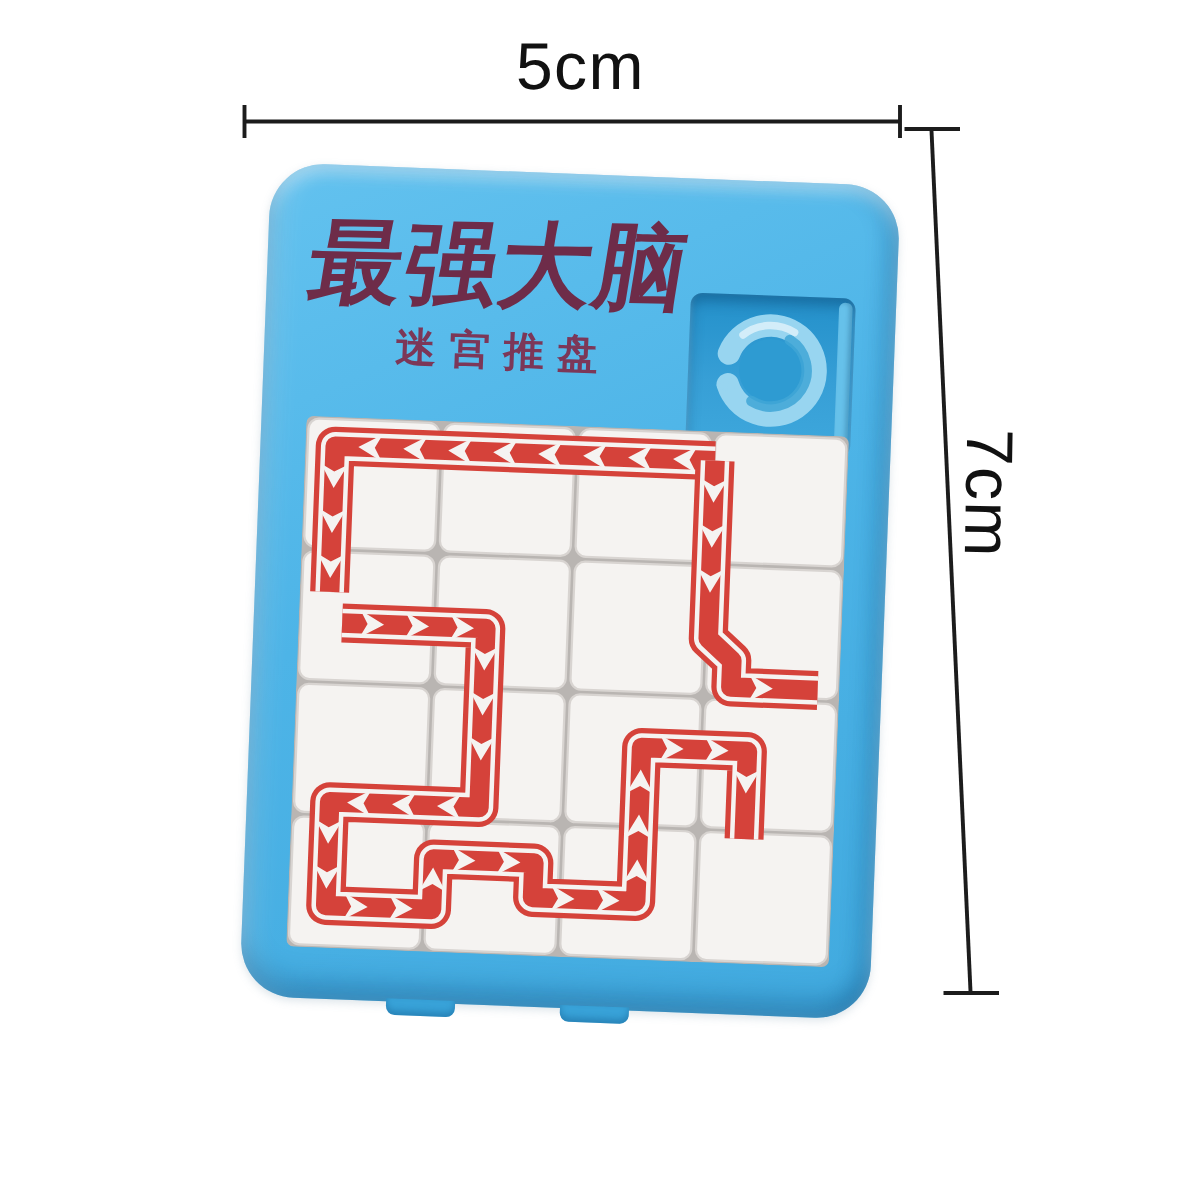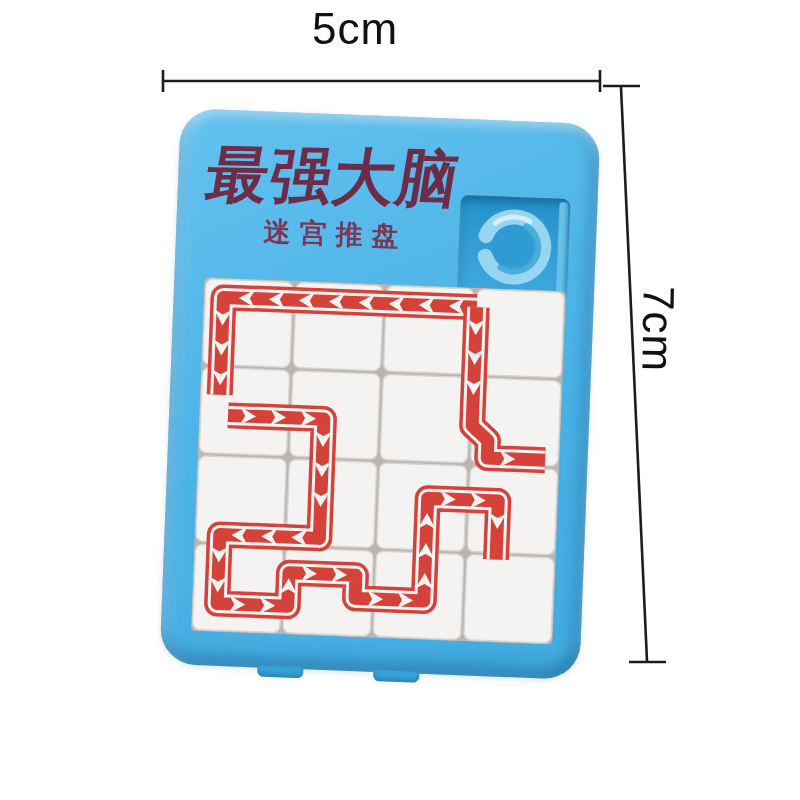--- a/index.html
+++ b/index.html
@@ -2,21 +2,21 @@
 <html><head>
 <meta charset="utf-8">
 <style>
   html,body{margin:0;padding:0;background:#ffffff;width:800px;height:800px;overflow:hidden;
     font-family:"Liberation Sans", sans-serif;}
   .scene{position:relative;width:800px;height:800px;background:#ffffff;}
 
   
   .dims{position:absolute;left:0;top:0;width:800px;height:800px;pointer-events:none;}
   .dim-label{position:absolute;color:#111;font-size:44px;font-weight:500;letter-spacing:1px;}
-  .dim-w{left:312px;top:4px;width:150px;text-align:left;}
+  .dim-w{left:312px;top:20px;width:150px;text-align:center;}
   .dim-h{left:612px;top:304px;width:92px;height:50px;text-align:center;
          transform:rotate(91deg);transform-origin:50% 50%;}
 
   
   .plate{position:absolute;left:170px;top:116px;width:420px;height:556px;
     background:linear-gradient(155deg,#63c2ef 0%,#4db4e7 45%,#41aadf 100%);
     border-radius:36px;transform:rotate(2.2deg);
     box-shadow:inset 0 -12px 16px rgba(18,88,138,.38),
                inset 0 6px 10px rgba(255,255,255,.38),
                inset 10px 0 14px rgba(255,255,255,.16),

